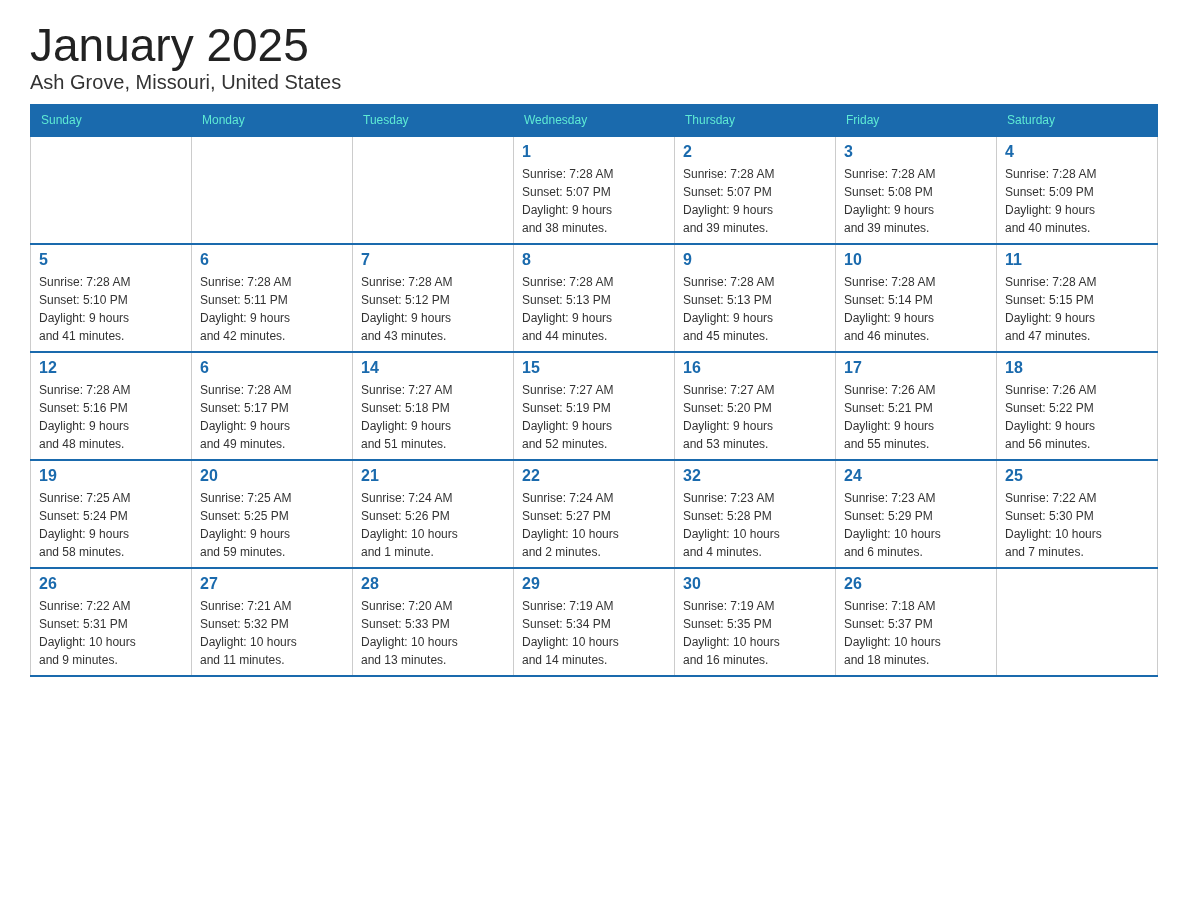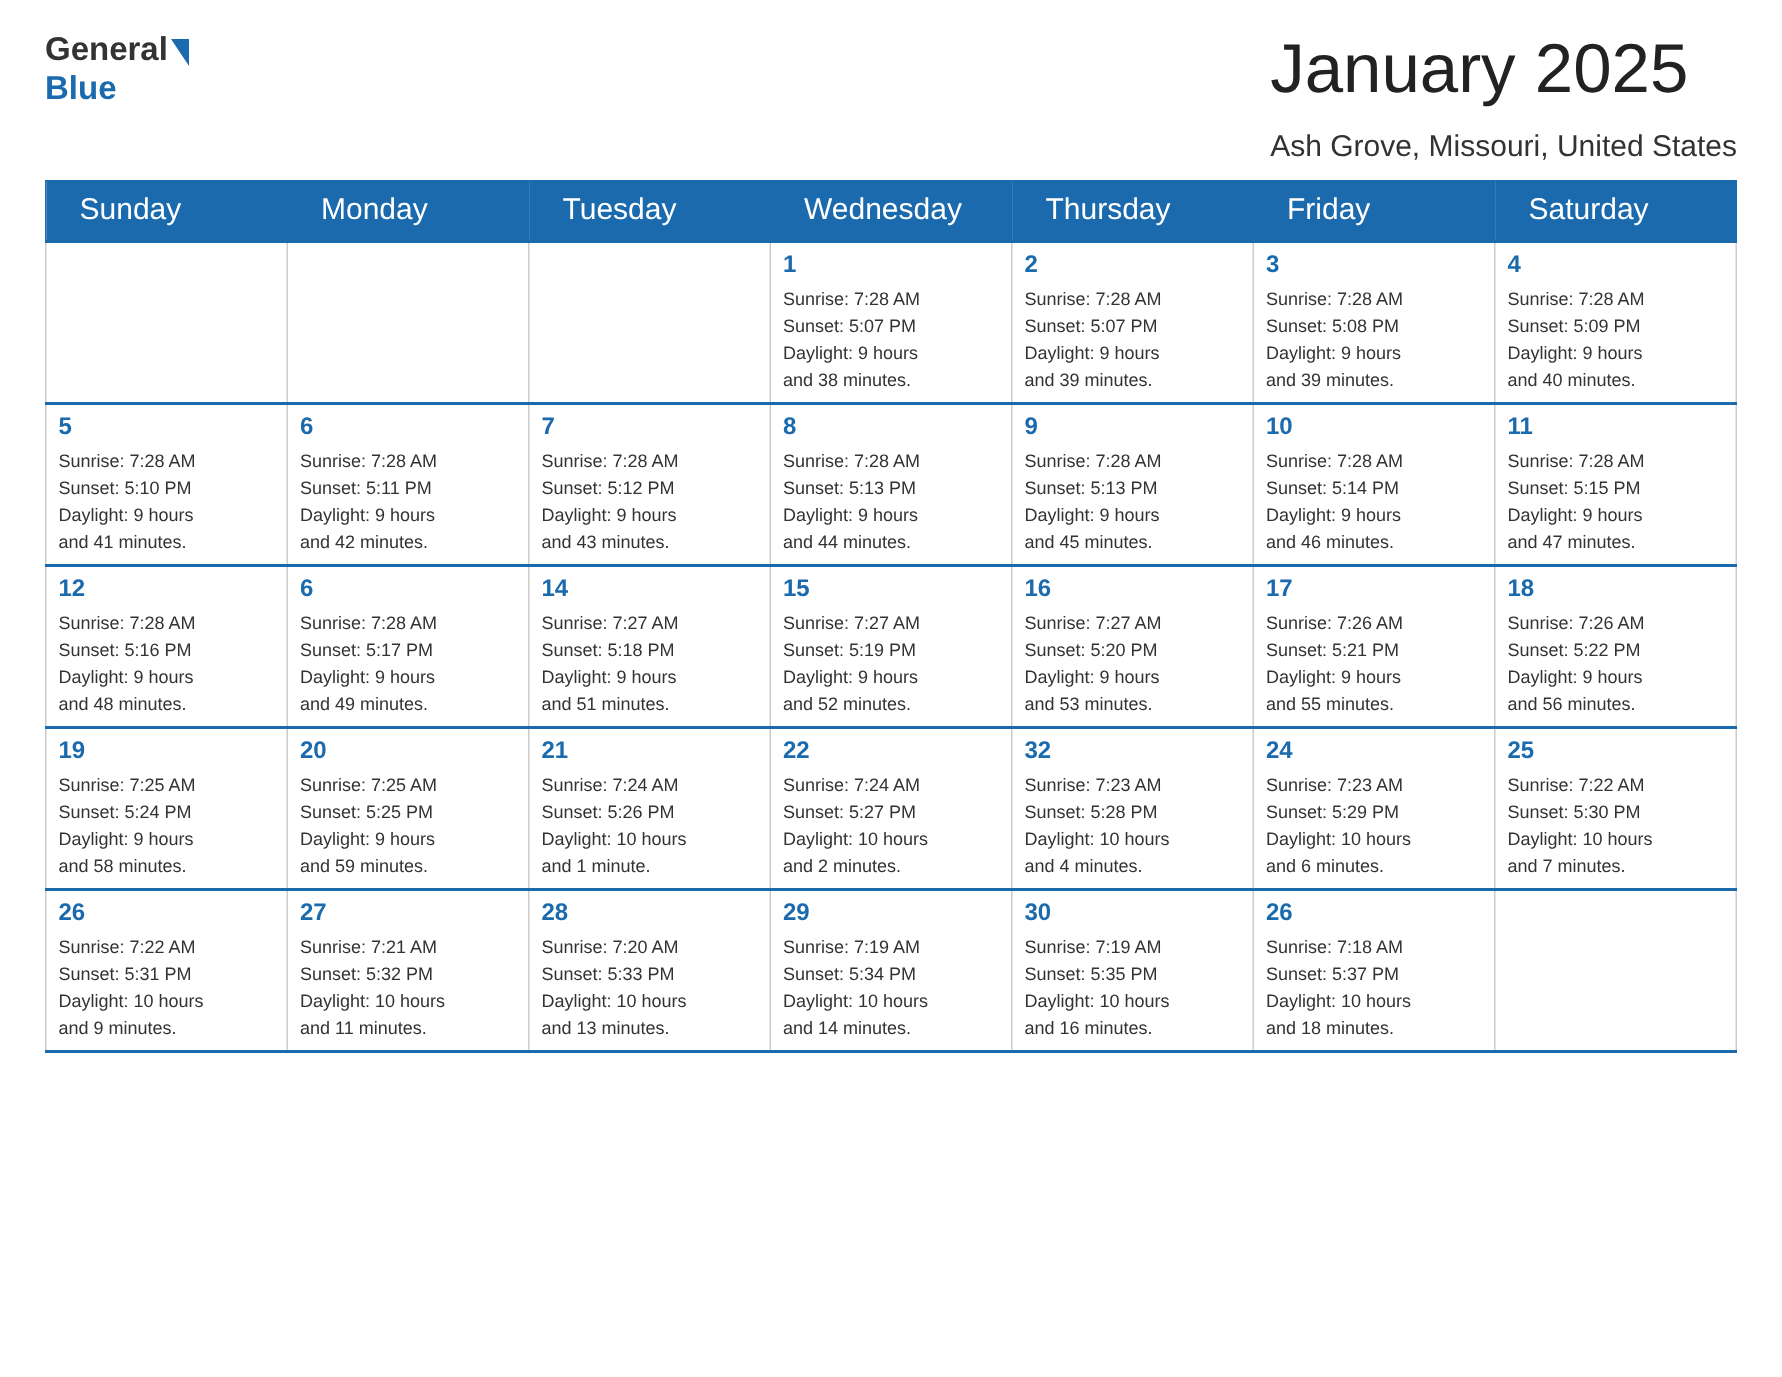--- a/index.html
+++ b/index.html
@@ -31,33 +31,33 @@
     }
     .month-title {
       font-size: 46px;
       font-weight: normal;
       color: #222;
       line-height: 1.1;
     }
     .location-title {
       font-size: 20px;
       color: #333;
-      margin-top: 16px;
+      margin-top: 0;
     }
     .calendar {
       width: 100%;
       border-collapse: collapse;
       margin-top: 10px;
     }
     .calendar th {
       background-color: #1a6aad;
-      color: #ffffff;
-      padding: 8px 22px;
+      color: #5eead4;
+      padding: 8px 10px;
       text-align: left;
-      font-size: 20px;
+      font-size: 12px;
       font-weight: normal;
       border: 1px solid #1a6aad;
     }
     .calendar td {
       border: 1px solid #ccc;
       vertical-align: top;
       padding: 6px 8px;
       width: calc(100% / 7);
       min-height: 100px;
     }
@@ -97,29 +97,20 @@
       border-top: 18px solid #1a6aad;
       margin-left: 2px;
       position: relative;
       top: 2px;
     }
   </style>
 </head>
 <body>
 
 <div class="header">
-  <div class="logo-wrapper">
-    <div class="logo-row">
-      <span class="logo-text-general">General</span>
-      <span class="logo-arrow"></span>
-    </div>
-    <div>
-      <span class="logo-text-blue">Blue</span>
-    </div>
-  </div>
   <div class="title-section">
     <div class="month-title">January 2025</div>
     <div class="location-title">Ash Grove, Missouri, United States</div>
   </div>
 </div>
 
 <table class="calendar">
   <thead>
     <tr>
     <th>Sunday</th>

